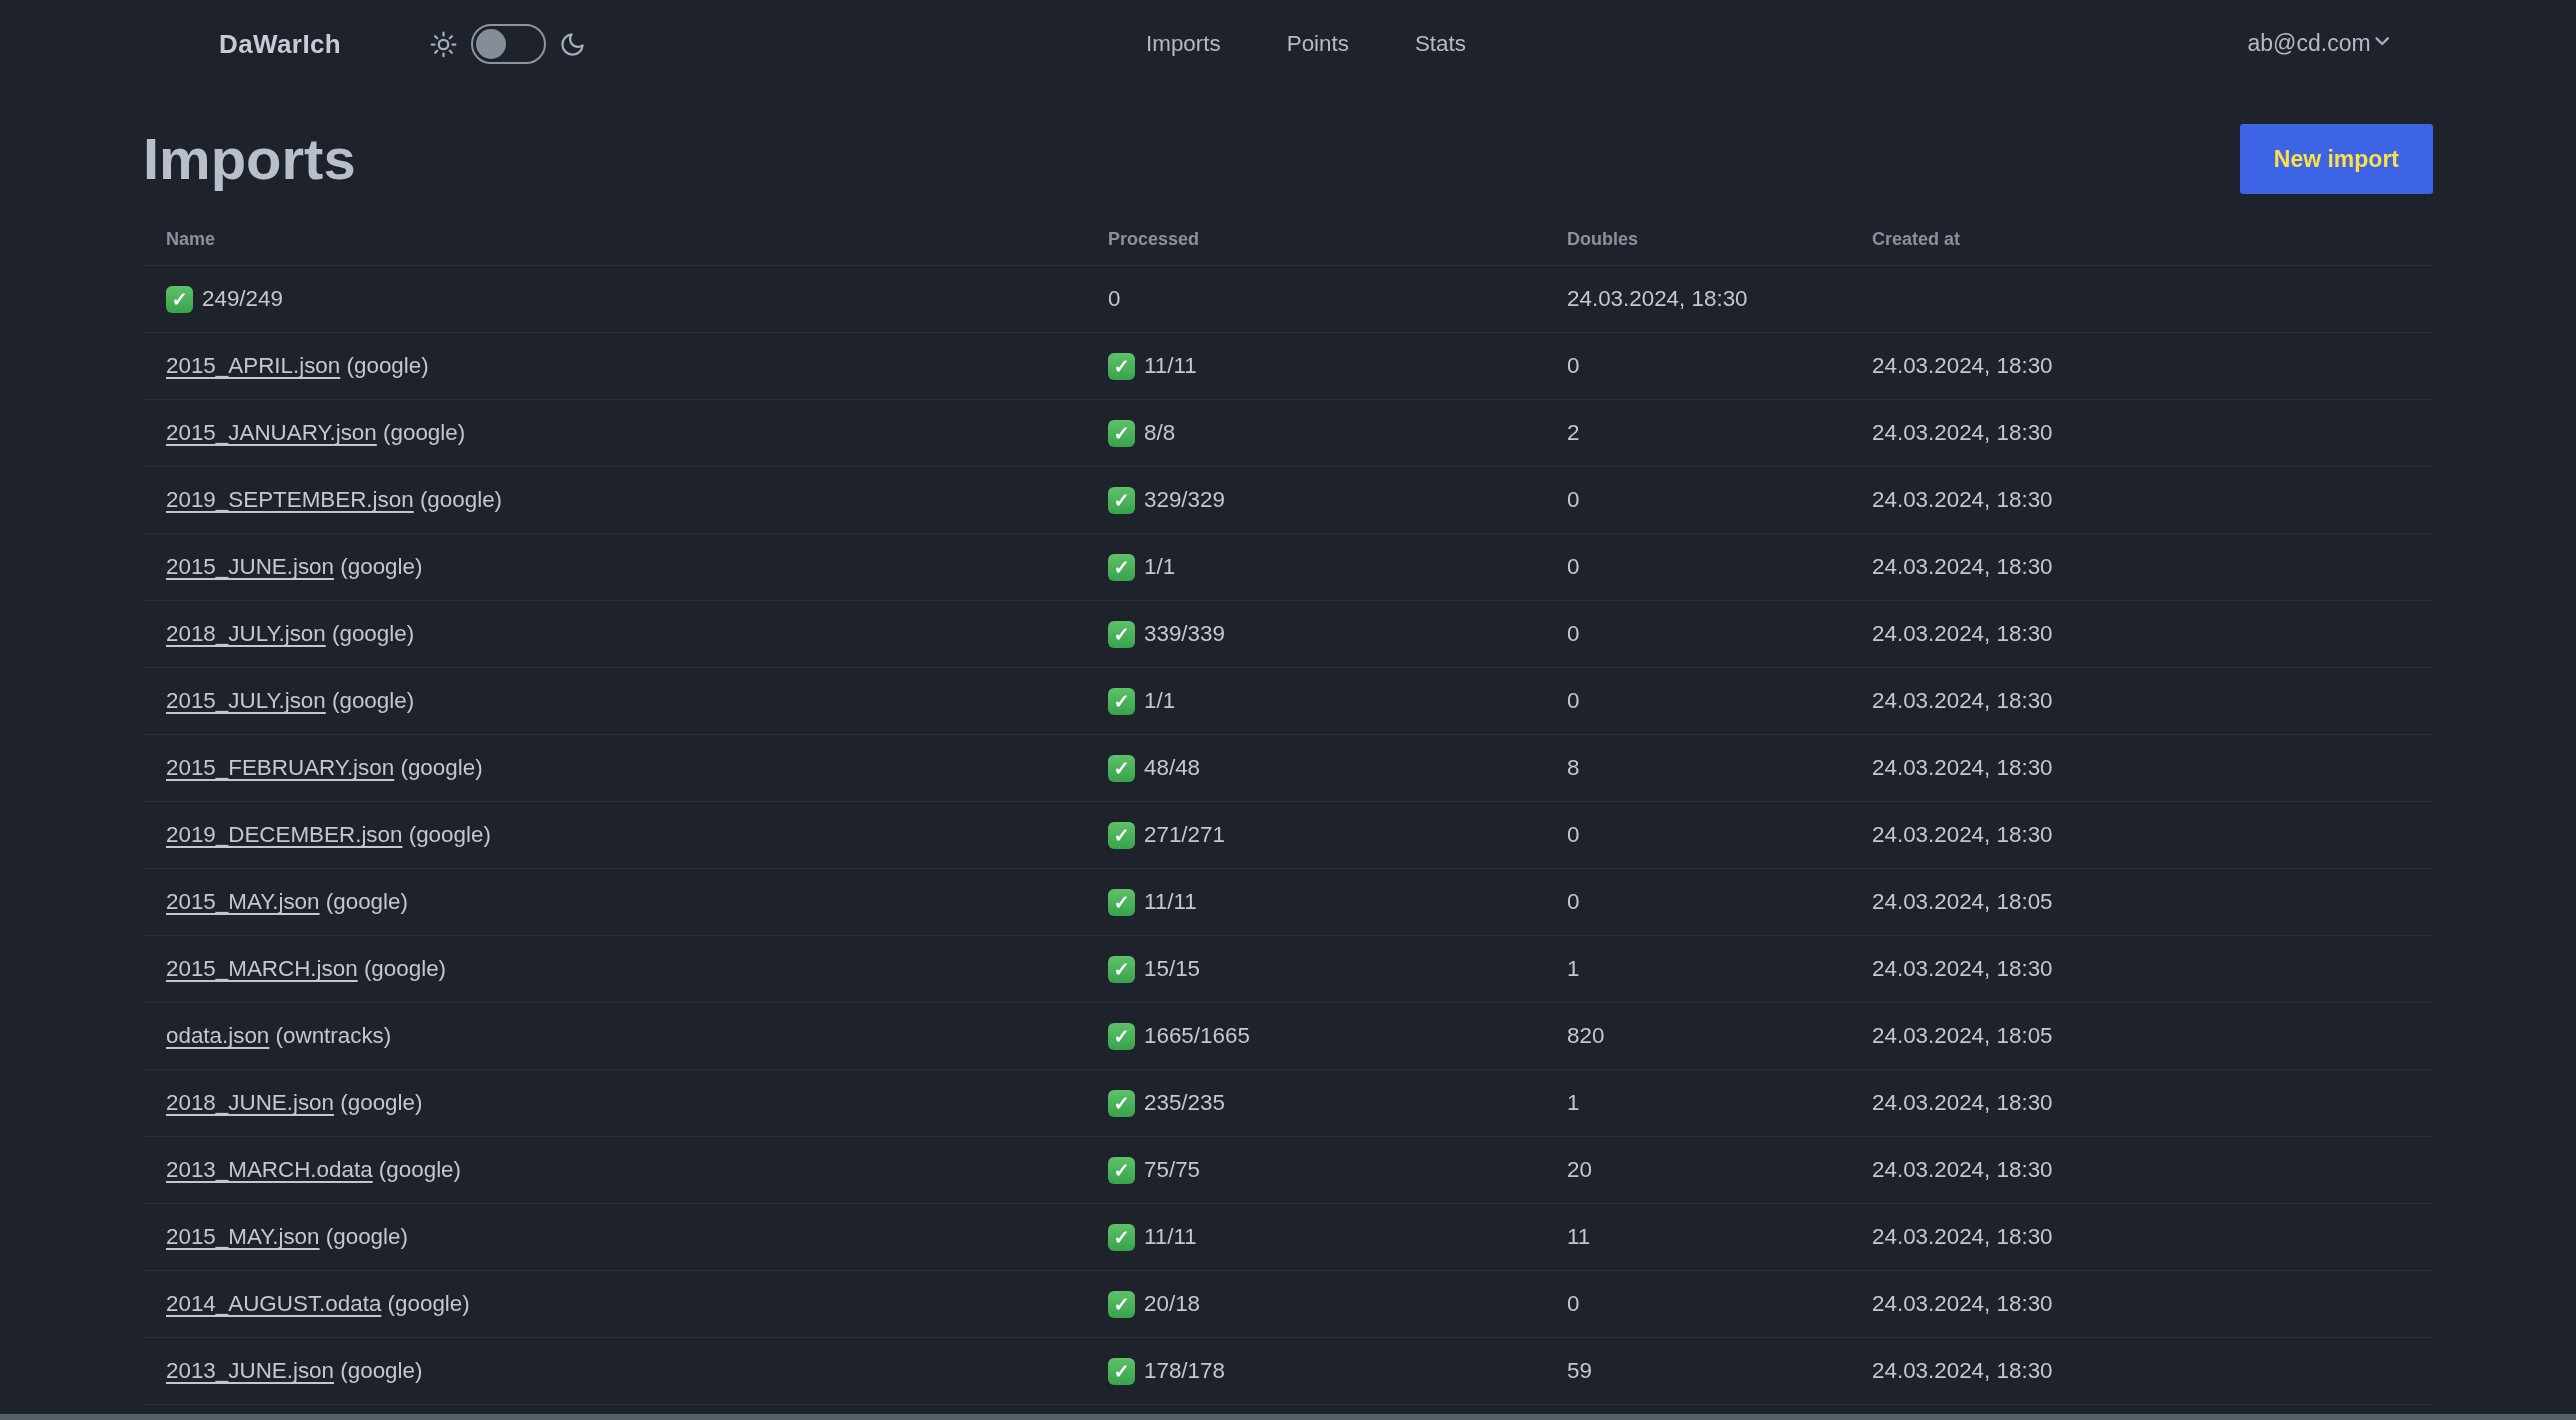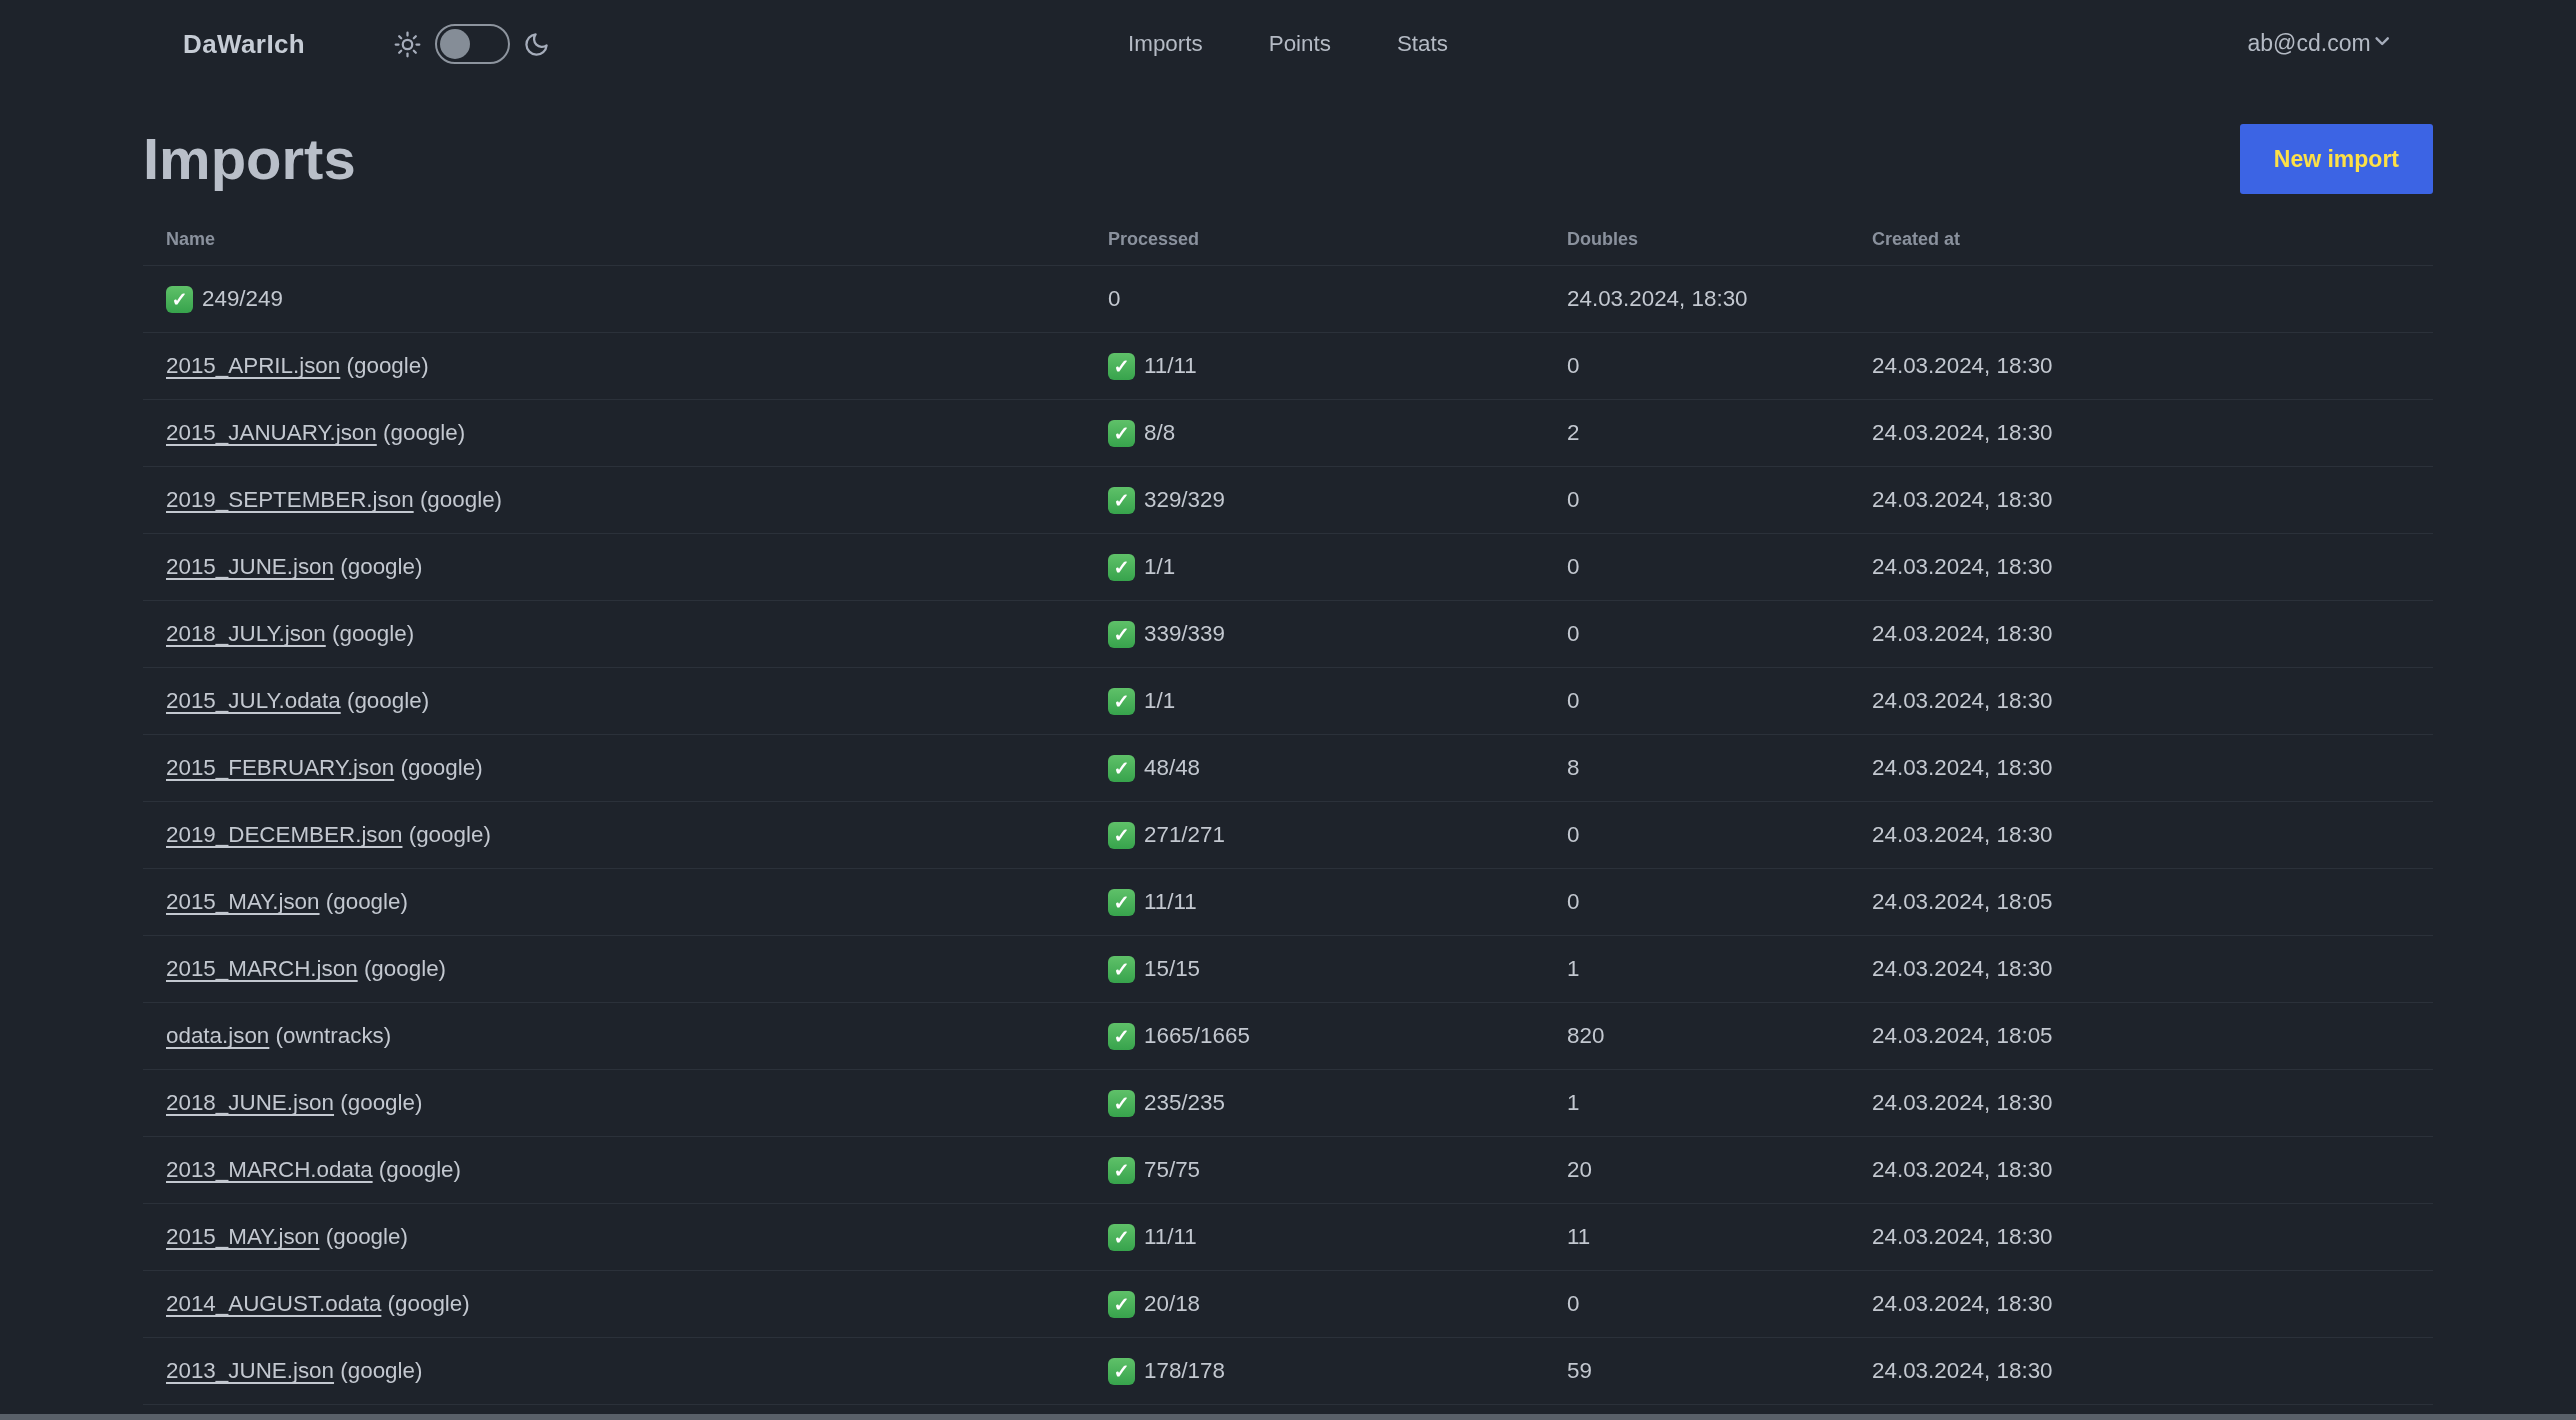--- a/index.html
+++ b/index.html
@@ -11,20 +11,21 @@
     overflow:hidden;
     position:relative;
   }
   
   .navbar{
     height:88px;
     display:flex;align-items:center;
     padding:12px 183px;
     box-sizing:border-box;
     position:relative;
+    margin-left:36px;
   }
   .brand{
     font-size:26px;font-weight:700;color:#c6ccd5;
     letter-spacing:0.4px;cursor:pointer;
   }
   .theme-switcher{display:flex;align-items:center;gap:13.4px;margin-left:89px;}
   .theme-switcher svg{display:block;}
   .toggle{
     width:75px;height:40px;
     border:2.2px solid #8d949e;border-radius:20px;
@@ -216,21 +217,21 @@
     <span class="processed">
       <span class="check-badge">✓</span>
       <span>339/339</span>
     </span>
     <span>0</span>
     <span>24.03.2024, 18:30</span>
   </div>
 
   <div class="trow">
     <span class="name-cell">
-      <a class="file-link">2015_JULY.odata</a>
+      <a class="file-link">2015_JULY.json</a>
       <span class="file-source">(google)</span>
     </span>
     <span class="processed">
       <span class="check-badge">✓</span>
       <span>1/1</span>
     </span>
     <span>0</span>
     <span>24.03.2024, 18:30</span>
   </div>
 

